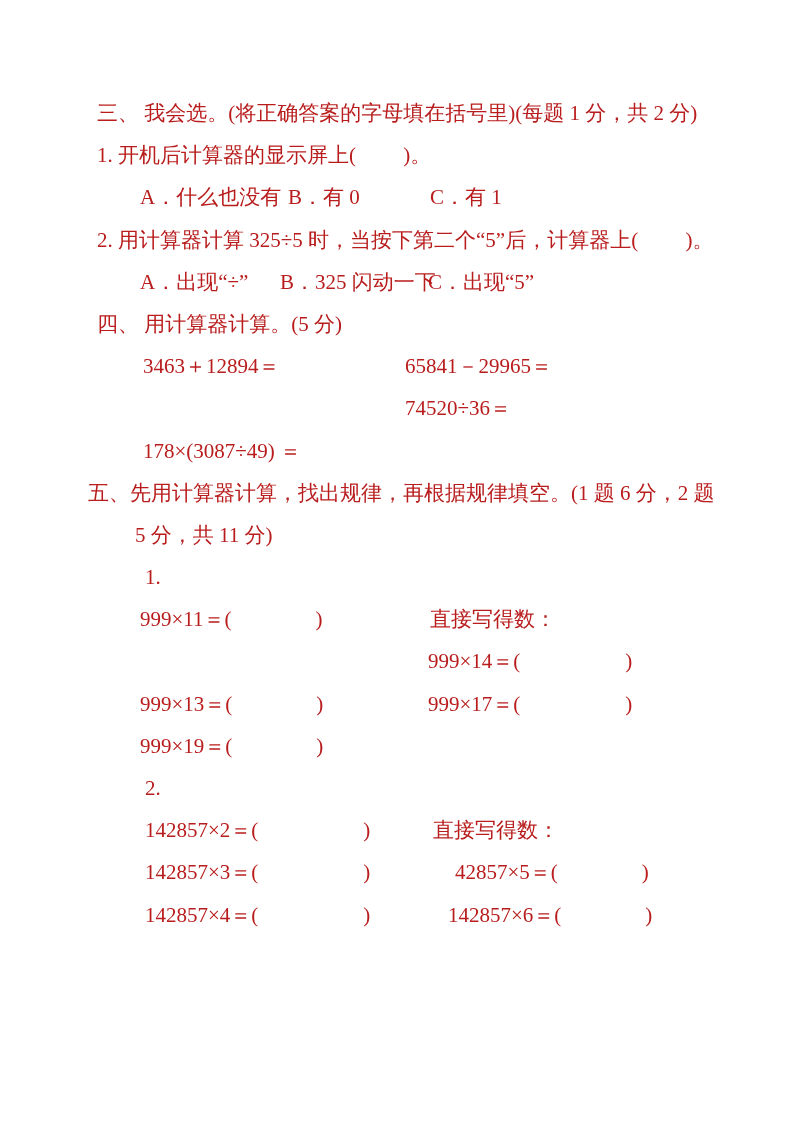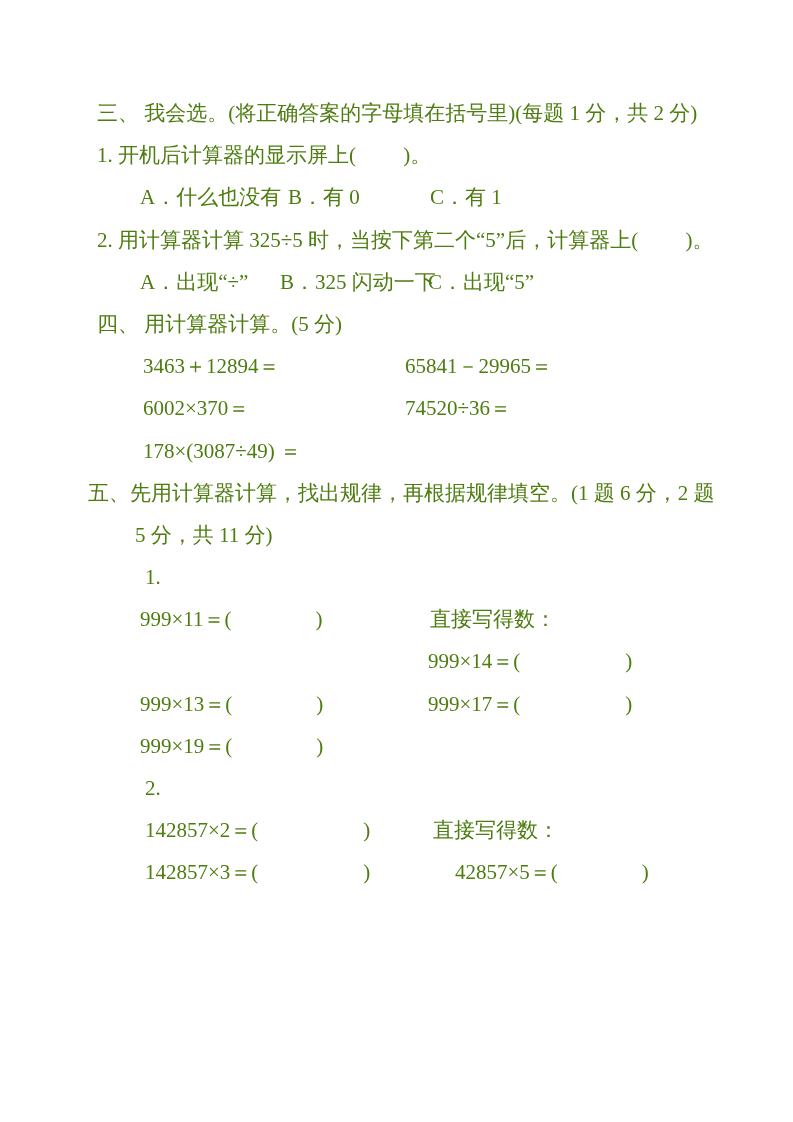--- a/index.html
+++ b/index.html
@@ -1,21 +1,21 @@
 <!DOCTYPE html>
 <html><head>
 <meta charset="utf-8">
 <style>
   html, body { margin: 0; padding: 0; background: #ffffff; }
   .page {
     position: relative;
     width: 793px;
     height: 1122px;
     background: #ffffff;
-    color: #4d7c0f;
+    color: #b91c1c;
     font-family: "Liberation Serif", "DejaVu Serif", serif;
     font-size: 21px;
     padding-top: 92px;
     box-sizing: border-box;
     overflow: hidden;
   }
   .line {
     position: relative;
     height: 42.2px;
     line-height: 42.2px;
@@ -49,21 +49,20 @@
   </div>
 
   <div class="line">
     <span class="at" style="left:97px">四、 用计算器计算。(5 分)</span>
   </div>
   <div class="line">
     <span class="at" style="left:143px">3463＋12894＝</span>
     <span class="at" style="left:405px">65841－29965＝</span>
   </div>
   <div class="line">
-    <span class="at" style="left:143px">6002×370＝</span>
     <span class="at" style="left:405px">74520÷36＝</span>
   </div>
   <div class="line">
     <span class="at" style="left:143px">178×(3087÷49) ＝</span>
   </div>
 
   <div class="line">
     <span class="at" style="left:88px">五、先用计算器计算，找出规律，再根据规律填空。(1 题 6 分，2 题</span>
   </div>
   <div class="line">
@@ -90,14 +89,18 @@
     <span class="at" style="left:145px">2.</span>
   </div>
   <div class="line">
     <span class="at" style="left:145px">142857×2＝(　　　　　)</span>
     <span class="at" style="left:433px">直接写得数：</span>
   </div>
   <div class="line">
     <span class="at" style="left:145px">142857×3＝(　　　　　)</span>
     <span class="at" style="left:455px">42857×5＝(　　　　)</span>
   </div>
+  <div class="line">
+    <span class="at" style="left:145px">142857×4＝(　　　　　)</span>
+    <span class="at" style="left:448px">142857×6＝(　　　　)</span>
+  </div>
 
 </div>
 
 </body></html>

